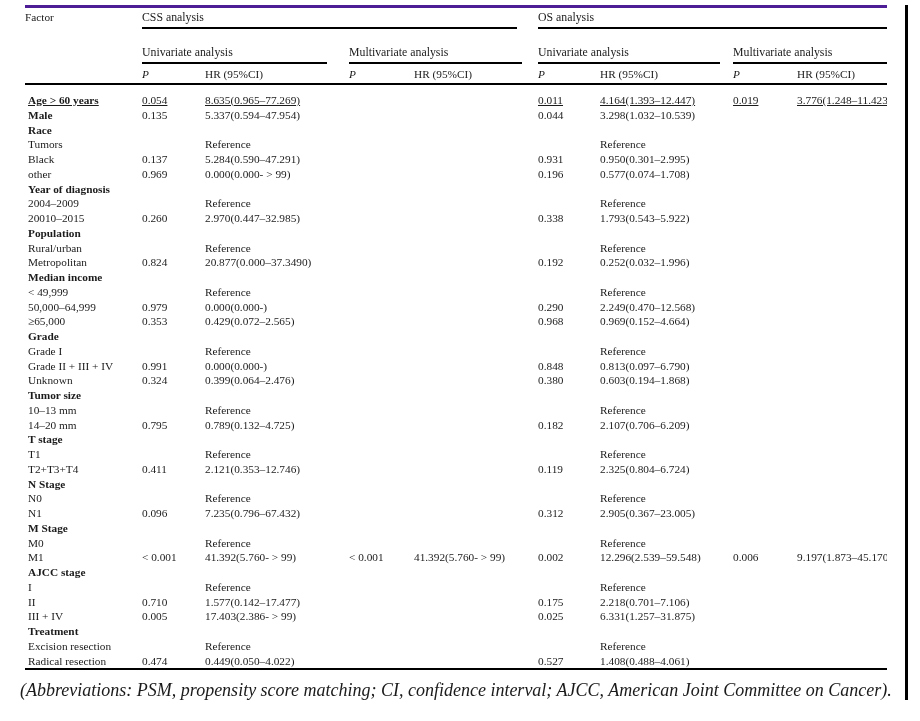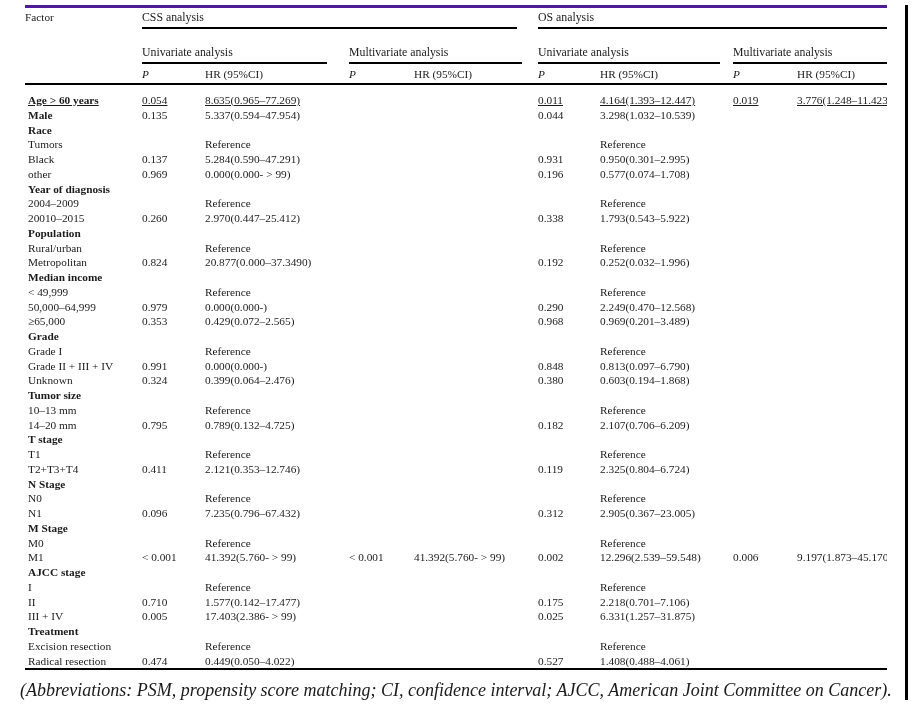--- a/index.html
+++ b/index.html
@@ -215,21 +215,21 @@
           <td></td>
           <td></td>
           <td></td>
           <td>Reference</td>
           <td></td>
           <td></td>
         </tr>
         <tr>
           <td>20010–2015</td>
           <td>0.260</td>
-          <td>2.970(0.447–25.412)</td>
+          <td>2.970(0.447–32.985)</td>
           <td></td>
           <td></td>
           <td>0.338</td>
           <td>1.793(0.543–5.922)</td>
           <td></td>
           <td></td>
         </tr>
         <tr>
           <td class="b">Population</td>
           <td></td>
@@ -296,21 +296,21 @@
           <td></td>
           <td></td>
         </tr>
         <tr>
           <td>≥65,000</td>
           <td>0.353</td>
           <td>0.429(0.072–2.565)</td>
           <td></td>
           <td></td>
           <td>0.968</td>
-          <td>0.969(0.201–3.489)</td>
+          <td>0.969(0.152–4.664)</td>
           <td></td>
           <td></td>
         </tr>
         <tr>
           <td class="b">Grade</td>
           <td></td>
           <td></td>
           <td></td>
           <td></td>
           <td></td>

